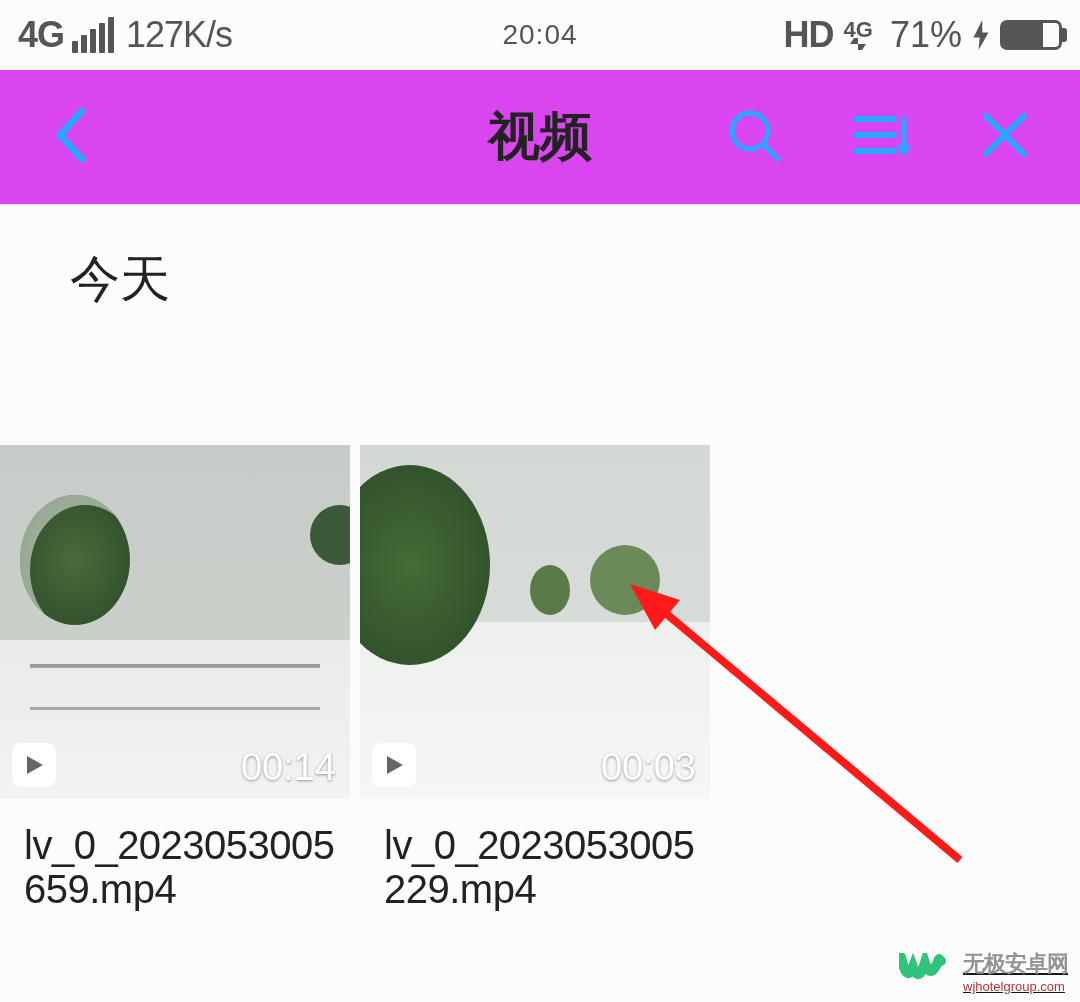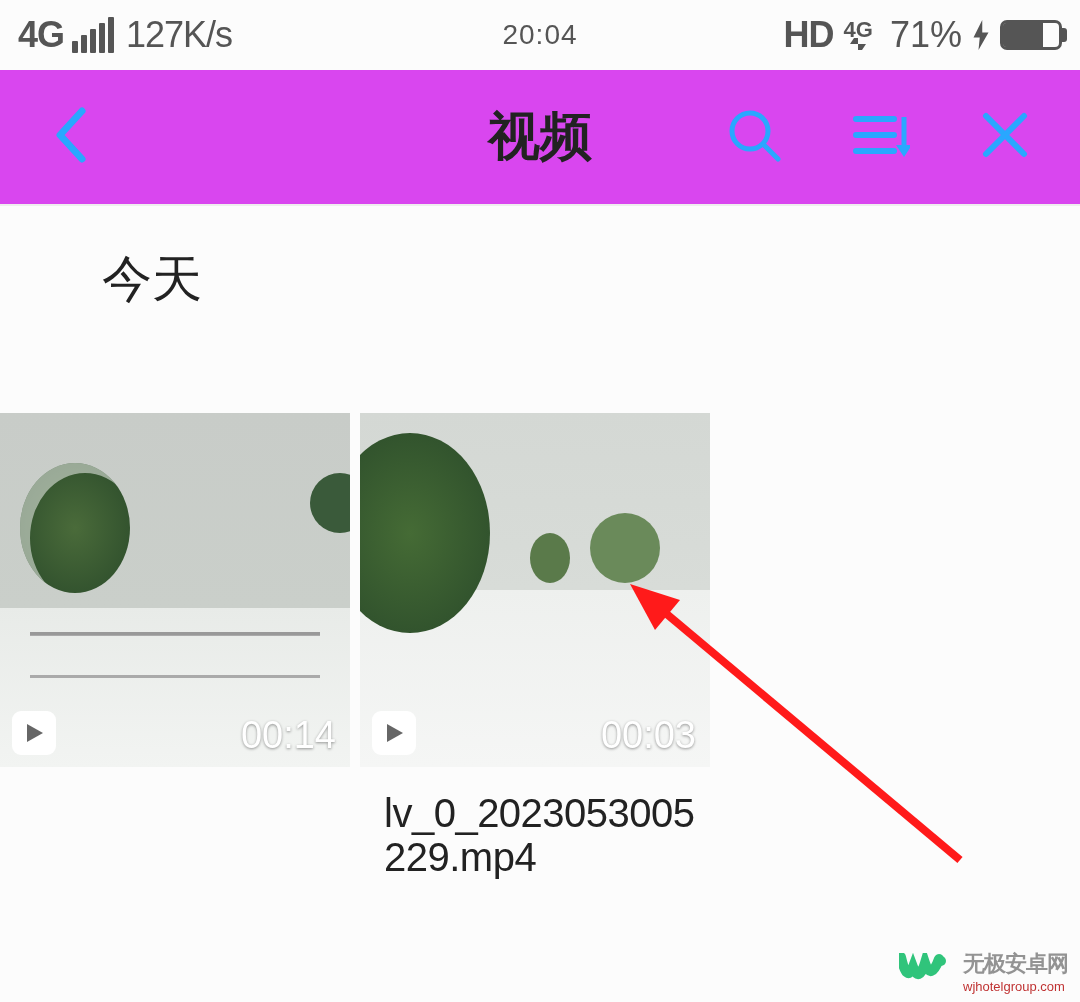--- a/index.html
+++ b/index.html
@@ -63,31 +63,31 @@
     .page-title {
       font-size: 52px; font-weight: 600; color: #222;
       position: absolute; left: 50%; transform: translateX(-50%);
     }
     .header-right { display: flex; align-items: center; gap: 70px; }
     .icon-btn { color: #29a7ff; }
 
     
     .section-header {
       font-size: 50px; font-weight: 500; color: #222;
-      padding: 40px 0 0 102px;
+      padding: 40px 0 0 70px;
     }
 
     
     .video-grid {
       display: flex;
       gap: 10px;
       padding: 0;
       margin-top: 100px;
     }
-    .video-item { width: 350px; }
+    .video-item { width: 350px; margin-top: 32px; }
     .thumb {
       width: 350px; height: 354px; position: relative; overflow: hidden;
     }
     .thumb-bg1 { background: linear-gradient(to bottom, #c8ccc8 0%, #cacfca 55%, #e8ebe8 55%, #f2f4f2 100%); }
     .thumb-bg2 { background: linear-gradient(to bottom, #d4d8d4 0%, #d8dcd8 50%, #eef0ee 50%, #f5f6f5 100%); }
     .tree { position: absolute; border-radius: 50%; }
     .t1a{ width:110px;height:130px;left:20px;top:50px;background:radial-gradient(#4a6b3a,#2a4a2a); box-shadow: 10px 10px 0 rgba(255,255,255,.5) inset;}
     .t1b{ width:60px;height:60px;right:-20px;top:60px;background:#3a5a3a;}
     .railing1{ position:absolute; left:30px; right:30px; top:62%; height:4px; background:#aaa;}
     .railing1::before,.railing1::after{content:'';position:absolute;top:0;width:100%;height:40px;border-top:3px solid #999;border-bottom:3px solid #aaa;}
@@ -111,20 +111,21 @@
     }
 
     
     .arrow-annot { position: absolute; left: 600px; top: 570px; pointer-events: none; }
 
     
     .watermark {
       position: absolute; right: 12px; bottom: 8px;
       display: flex; align-items: center; gap: 16px;
       opacity: .9;
+      text-decoration: underline;
     }
     .wm-text { display: flex; flex-direction: column; color: #888; }
     .wm-main { font-size: 22px; font-weight: 600; color: #888; letter-spacing: -1px;}
     .wm-sub { font-size: 13px; color: #b91c1c; }
   </style>
 </head>
 <body>
 
 <div class="status-bar">
   <div class="status-left">
@@ -197,20 +198,21 @@
       <div class="tree t1a"></div>
         <div class="tree t1b"></div>
         <div class="railing1"></div>
       <div class="play-badge">
         <svg width="22" height="22" viewBox="0 0 22 22">
             <path d="M4 2 L20 11 L4 20 Z"></path>
           </svg>
       </div>
       <span class="duration">00:14</span>
     </div>
+    <div class="filename">lv_0_2023053005659.mp4</div>
   </div>
   <div class="video-item">
     <div class="thumb thumb-bg2">
       <div class="tree t2a"></div>
         <div class="tree t2b"></div>
         <div class="tree t2c"></div>
       <div class="play-badge">
         <svg width="22" height="22" viewBox="0 0 22 22">
             <path d="M4 2 L20 11 L4 20 Z"></path>
           </svg>

